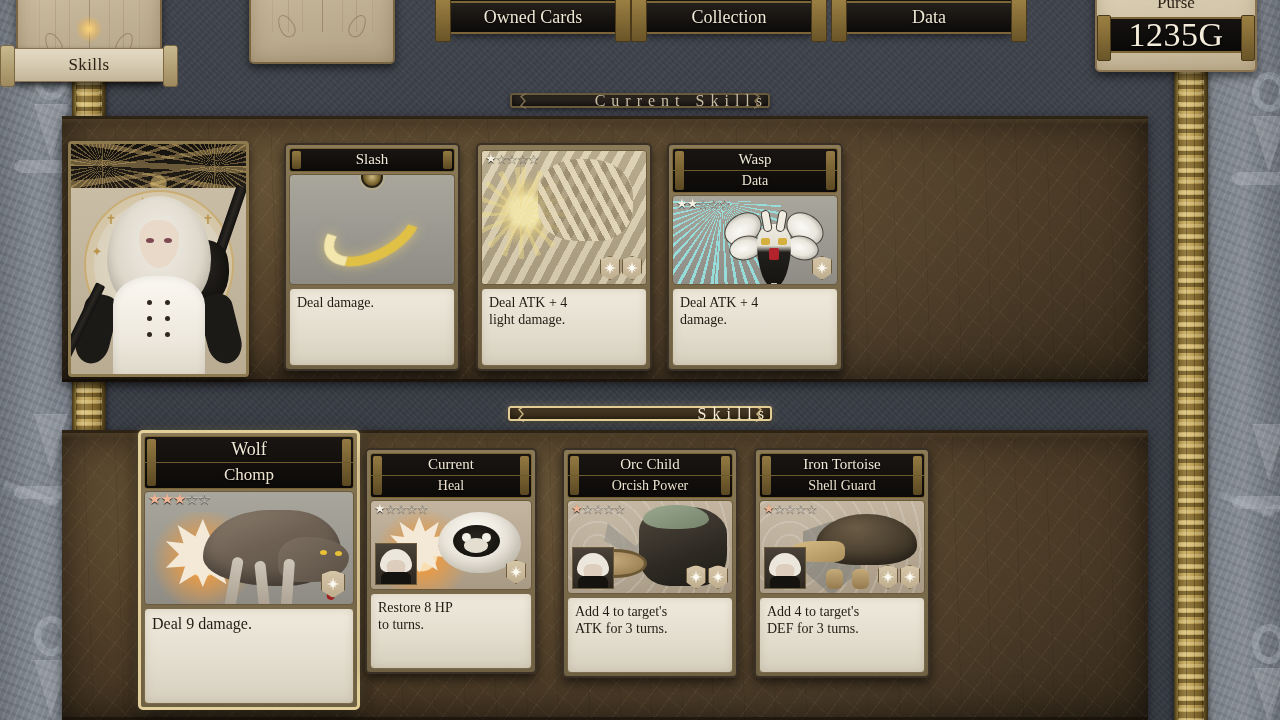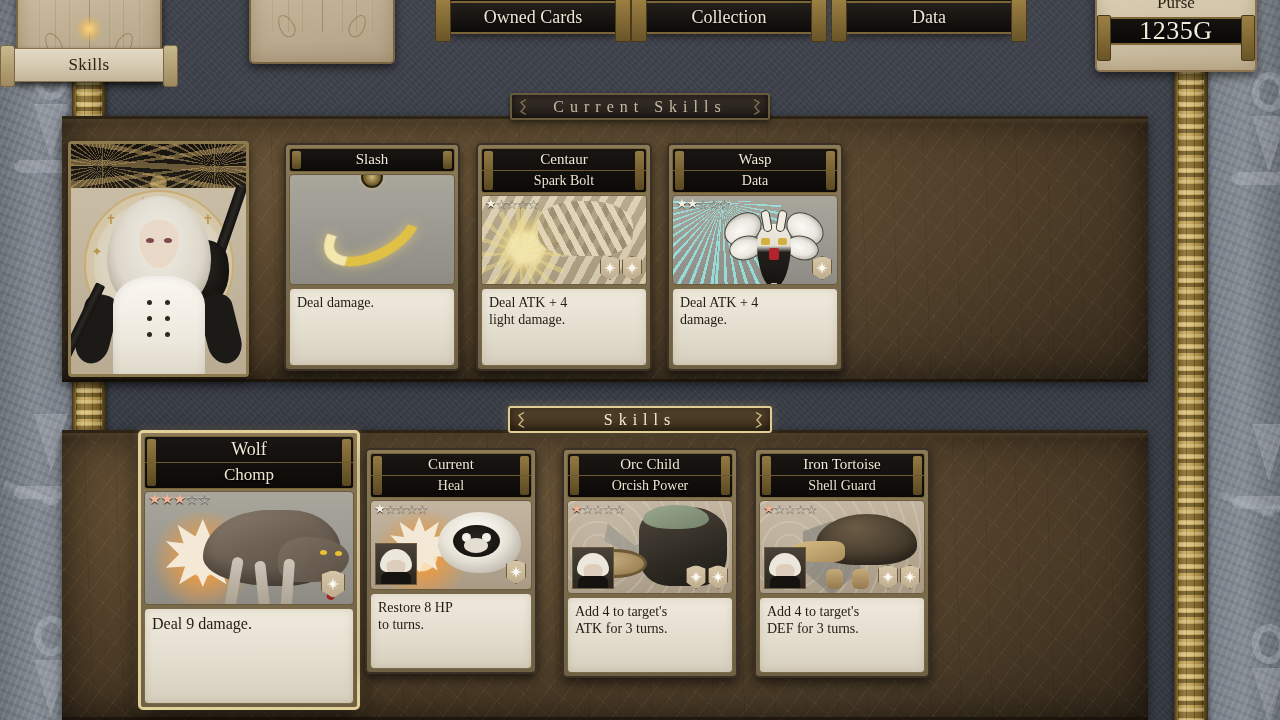--- a/index.html
+++ b/index.html
@@ -207,39 +207,39 @@
   
   #purse {
     position:absolute; width:162px; height:90px;
     background: linear-gradient(175deg,#ddd1b7 0%, #cec1a4 55%, #bdae8f 100%);
     border:2px solid #8a7350; border-radius:5px;
     box-shadow: 0 4px 10px rgba(0,0,0,.55), inset 0 0 16px rgba(140,115,74,.35);
     display:flex; flex-direction:column; align-items:center;
   }
   #purse .plabel{ margin-top:9px; color:#2c2216; font-size:17px; }
   #purse .pvalbox{
-    margin-top:4px; width:142px; height:28px;
+    margin-top:4px; width:142px; height:36px;
     background: linear-gradient(180deg,#151210 0%, #0a0908 100%);
     border:2px solid #7c6637; border-radius:3px;
     display:flex; align-items:center; justify-content:center;
-    color:#f3ecda; font-size:26px; letter-spacing:.5px;
+    color:#f3ecda; font-size:34px; letter-spacing:.5px;
     text-shadow: 0 1px 2px #000;
     position:relative;
   }
   #purse .pvalbox::before,#purse .pvalbox::after{
     content:""; position:absolute; top:-4px; width:12px;height:44px;
     background:linear-gradient(180deg,#9c8043,#6a5528);
     border:1px solid #4a3a1a; border-radius:2px;
   }
   #purse .pvalbox::before{left:-10px;} #purse .pvalbox::after{right:-10px;}
 
   
   .section-banner{
-    position:absolute; height:27px;
-    display:flex;align-items:center;justify-content:center;
+    position:absolute; height:15px;
+    display:flex;align-items:center;justify-content:flex-end;
     font-size:16px; letter-spacing:6px;
     border-radius:3px;
   }
   .section-banner.inactive{
     background: linear-gradient(180deg,#3a3229 0%, #2b2520 60%, #211c18 100%);
     border:2px solid #6a5a3c;
     color:#c9bca4;
     box-shadow: inset 0 0 10px rgba(0,0,0,.7), 0 2px 5px rgba(0,0,0,.5);
   }
   .section-banner.active{
@@ -749,24 +749,20 @@
     <div class="card-art">
       <div class="medallion"></div>
       <div class="slash-arc"></div>
     </div>
     <div class="card-desc" style="height:78px;">
       <span>Deal damage.</span>
     </div>
   </div>
 
   <div class="card" style="left:476px; top:143px; width:176px; height:228px;">
-    <div class="card-titles">
-      <div class="card-name">Centaur</div>
-      <div class="card-sub">Spark Bolt</div>
-    </div>
     <div class="card-art beige">
       <div class="centaur-art"></div>
       <div class="sunburst" style="left:4%; top:18%; width:72px;height:72px;"></div>
       <div class="sun-rays" style="left:-4%; top:12%; width:92px;height:92px; opacity:.55;"></div>
       <div class="centaur-figure"></div>
       <div class="stars">
         <span class="on">★</span><span class="off">☆</span><span class="off">☆</span><span class="off">☆</span><span class="off">☆</span>
       </div>
       <div class="elem" style="right:26px; bottom:4px;">
           <span class="star8"></span>

